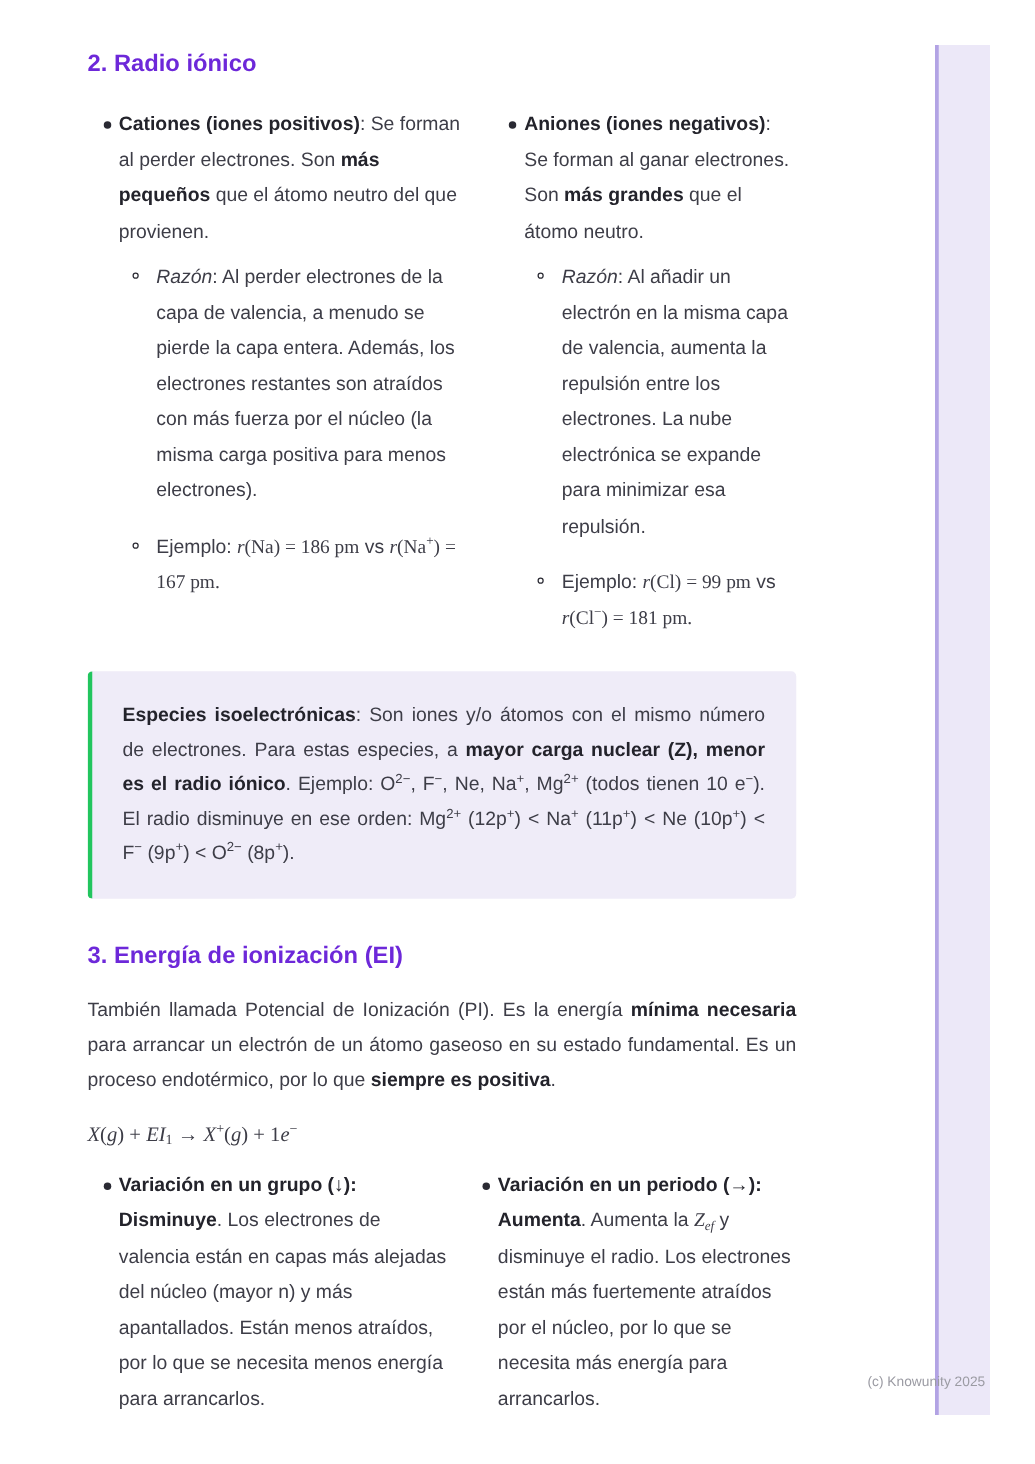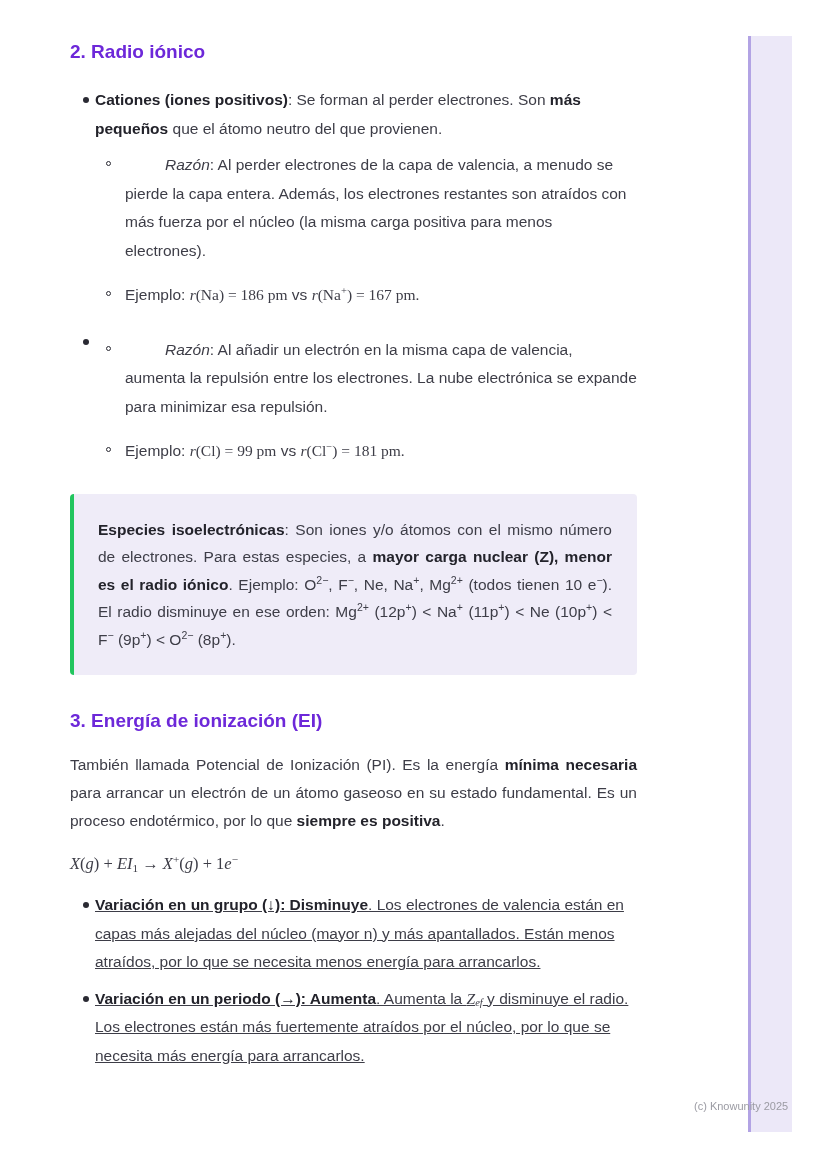--- a/index.html
+++ b/index.html
@@ -23,22 +23,22 @@
     line-height:24px;
   }
   .h2-s2 { margin-top:40px; }
   .h2-s3 { margin-top:34px; }
   .para {
     font-size:15.5px;
     line-height:28px;
     margin-top:18px;
   }
   .just { text-align:justify; }
-  .ul { margin-top:22px; display:flex; flex-direction:column; gap:18px; }
-  .ul3 { margin-top:14px; gap:8px;text-decoration:underline; }
+  .ul { margin-top:22px; display:flex; flex-direction:row; gap:18px; }
+  .ul3 { margin-top:14px; gap:8px; }
   .li {
     position:relative;
     padding-left:25px;
     font-size:15.5px;
     line-height:28.5px;
   }
   .dot {
     position:absolute; left:13px; top:11px;
     width:6px; height:6px; border-radius:50%;
     background:#2a2a33;
@@ -66,21 +66,21 @@
     line-height:27.5px;
   }
   .equation {
     margin-top:16px;
     font-size:16.5px;
     line-height:26px;
     font-family:"Liberation Serif","DejaVu Serif",serif;
   }
   
   .f-b { font-weight:700; color:#23232b; }
-  .f-i { font-style:italic;margin-left:40px; }
+  .f-i { font-style:italic; }
   .f-m { font-family:"Liberation Serif","DejaVu Serif",serif;text-align:right; }
   .f-mi { font-family:"Liberation Serif","DejaVu Serif",serif; font-style:italic; }
   .f-sup { font-size:0.68em; line-height:0; position:relative; top:-0.55em; }
   .f-sub { font-size:0.68em; line-height:0; position:relative; top:0.25em; }
   .f-m.f-sup, .f-m.f-sub, .f-mi.f-sub { font-size:0.68em; }
   .edge-strip {
     position:absolute;
     left:748px; top:36px;
     width:44px; height:1096px;
     background:#ece8f8;
@@ -116,20 +116,21 @@
         </div>
         <div class="subli">
           <span class="ring"></span>
           <span><span>Ejemplo: </span><span class="f-mi">r</span><span class="f-m">(Na) = 186 pm</span><span> vs </span><span class="f-mi">r</span><span class="f-m">(Na</span><span class="f-m f-sup">+</span><span class="f-m">) = 167 pm.</span></span>
         </div>
       </div>
     </div>
 
     <div class="li">
       <span class="dot"></span>
+      <span><span class="f-b">Aniones (iones negativos)</span><span>: Se forman al ganar electrones. Son </span><span class="f-b">más grandes</span><span> que el átomo neutro.</span></span>
       <div class="subul">
         <div class="subli">
           <span class="ring"></span>
           <span><span class="f-i">Razón</span><span>: Al añadir un electrón en la misma capa de valencia, aumenta la repulsión entre los electrones. La nube electrónica se expande para minimizar esa repulsión.</span></span>
         </div>
         <div class="subli">
           <span class="ring"></span>
           <span><span>Ejemplo: </span><span class="f-mi">r</span><span class="f-m">(Cl) = 99 pm</span><span> vs </span><span class="f-mi">r</span><span class="f-m">(Cl</span><span class="f-m f-sup">−</span><span class="f-m">) = 181 pm.</span></span>
         </div>
       </div>

